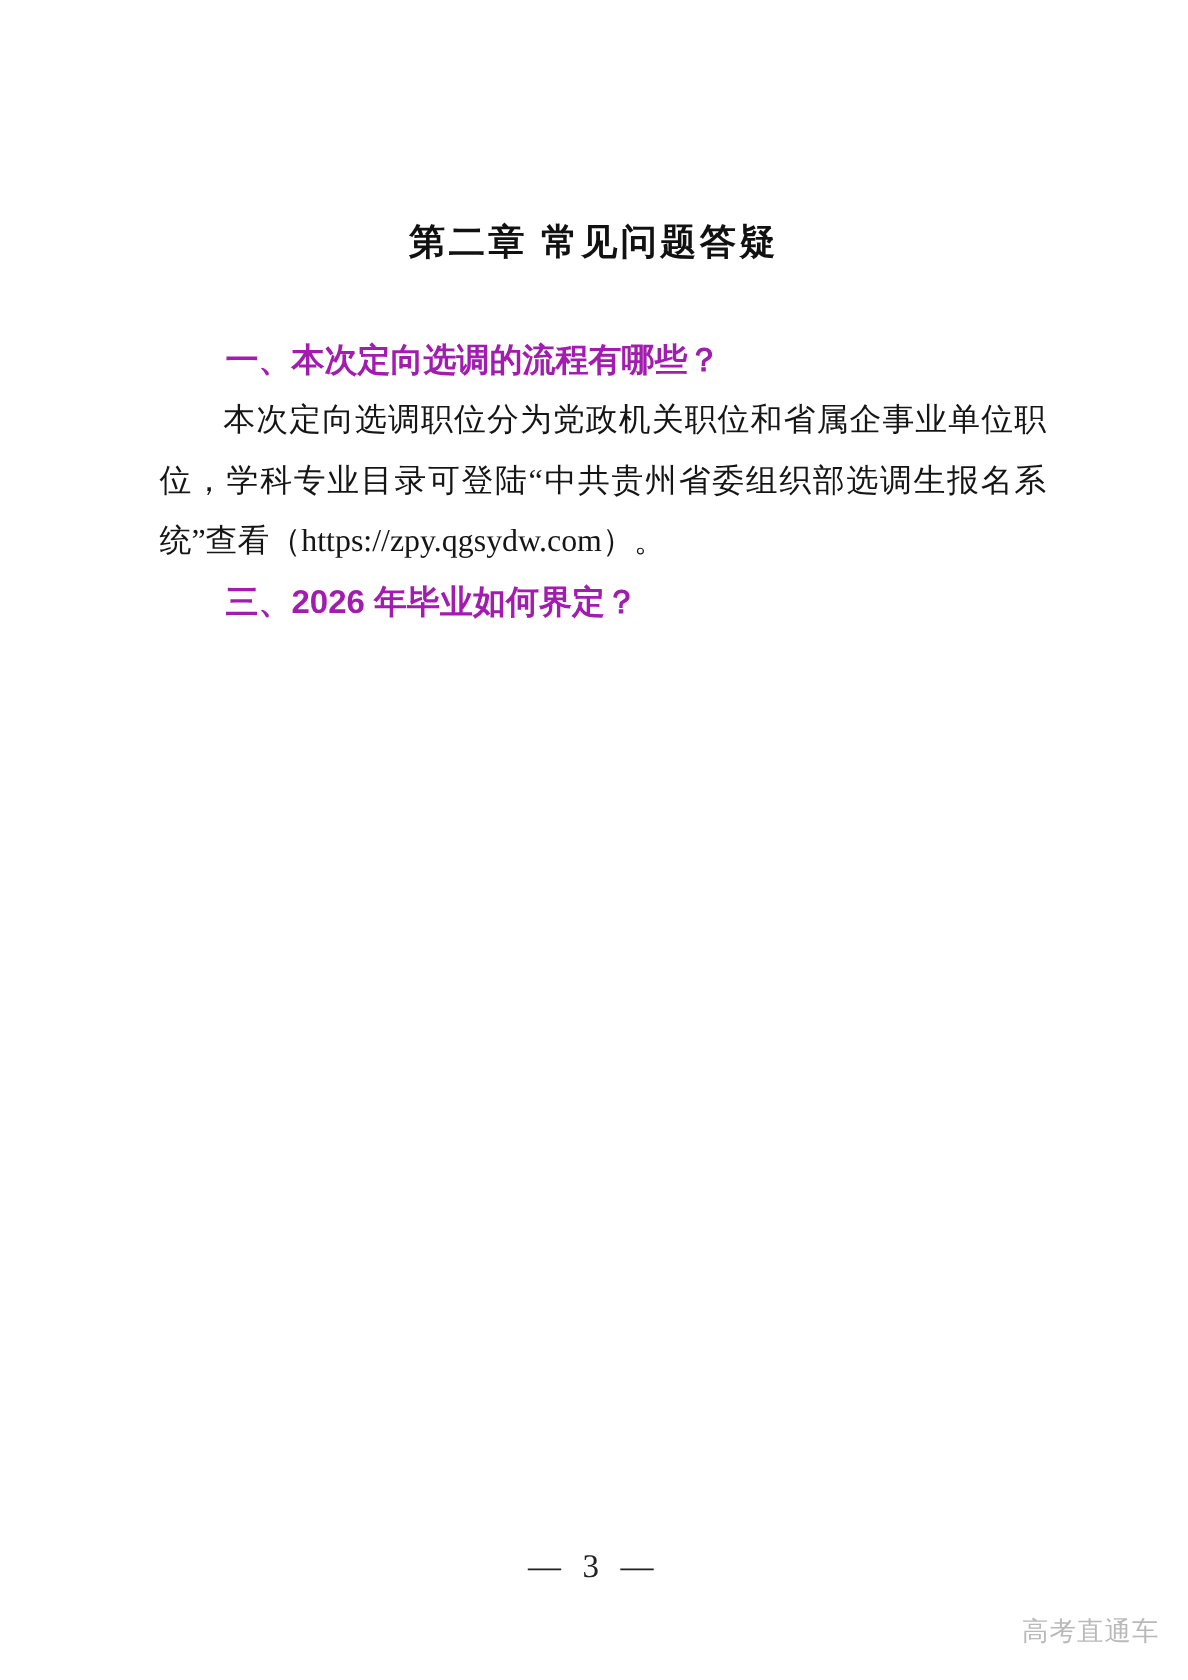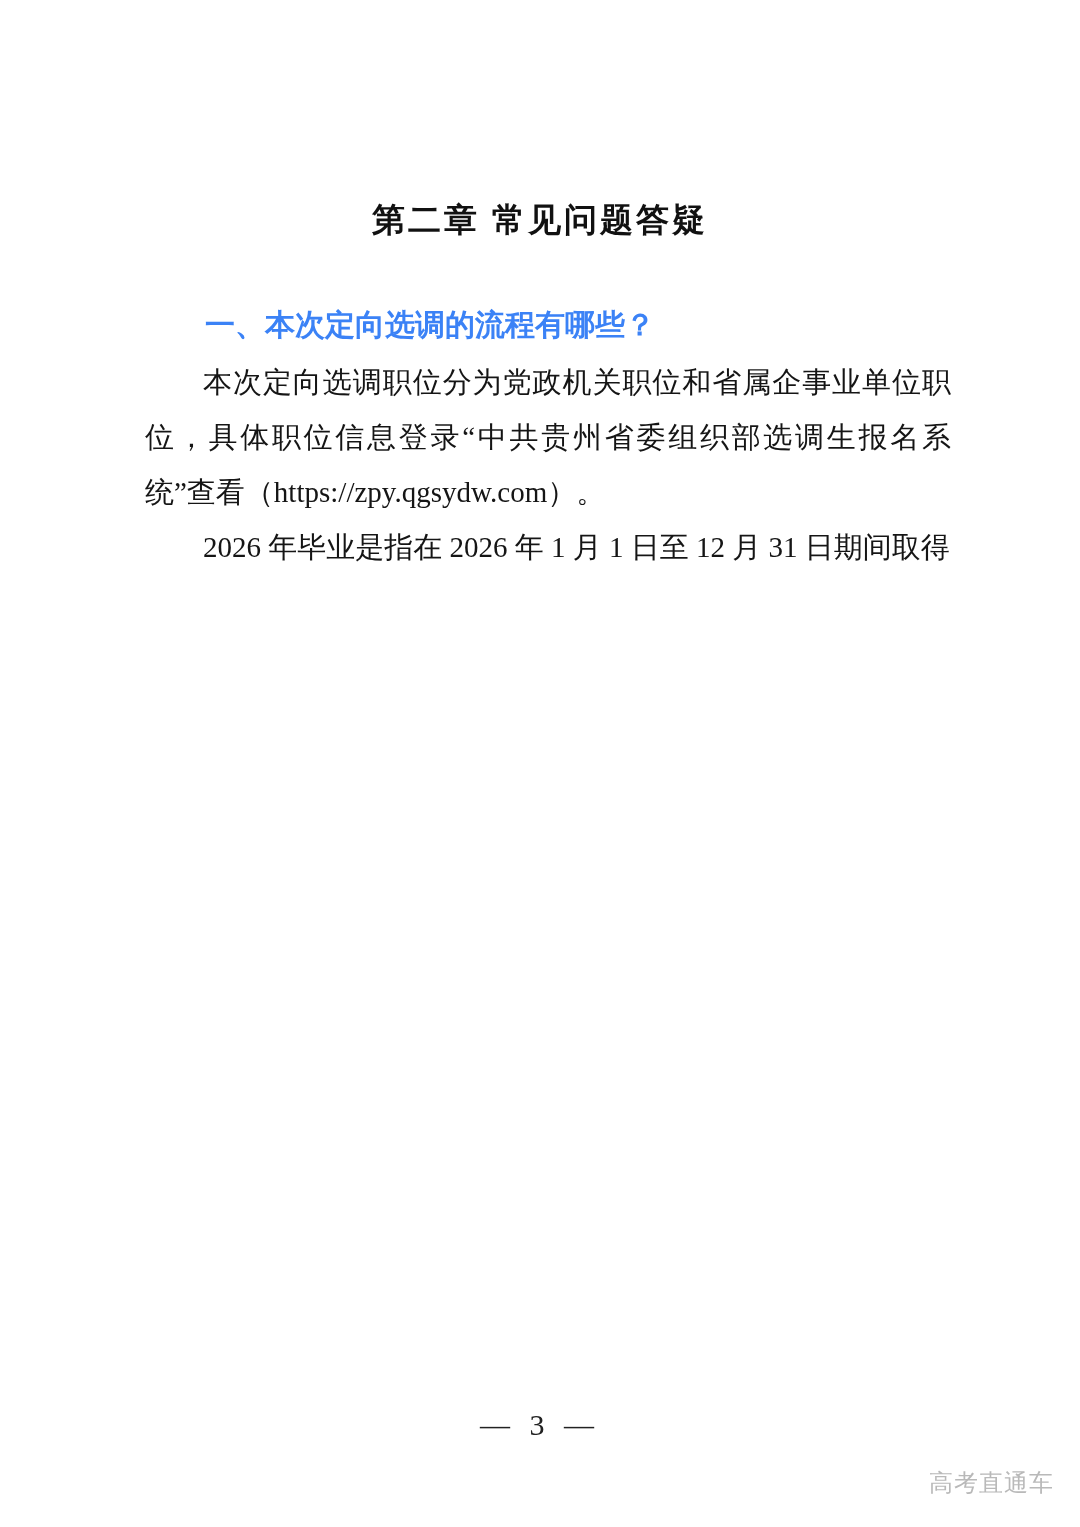--- a/index.html
+++ b/index.html
@@ -34,28 +34,28 @@
     top: 300px;
     left: 145px;
     width: 806px;
     font-size: 29px;
     line-height: 55px;
     text-align: justify;
     text-justify: inter-character;
     color: #151515;
   }
   .body-text h2 {
-    font-family: Liberation Mono, monospace;
+    font-family: Liberation Sans, sans-serif;
     font-weight: bold;
     font-size: 30px;
     line-height: 55px;
     margin: 0;
     text-indent: 2em;
     text-align: left;
-    color: #3b82f6;
+    color: #a21caf;
   }
   .body-text p {
     margin: 0;
     text-indent: 2em;
   }
   .page-footer {
     position: absolute;
     top: 1408px;
     left: 0;
     width: 1080px;
@@ -79,23 +79,23 @@
 <body>
 
 <div class="page">
 
   <h1 class="chapter-title">第二章 常见问题答疑</h1>
 
   <div class="body-text">
 
     <h2>一、本次定向选调的流程有哪些？</h2>
 
-    <p>本次定向选调职位分为党政机关职位和省属企事业单位职位，具体职位信息登录“中共贵州省委组织部选调生报名系统”查看（https://zpy.qgsydw.com）。</p>
+    <p>本次定向选调职位分为党政机关职位和省属企事业单位职位，学科专业目录可登陆“中共贵州省委组织部选调生报名系统”查看（https://zpy.qgsydw.com）。</p>
 
-    <p>2026 年毕业是指在 2026 年 1 月 1 日至 12 月 31 日期间取得</p>
+    <h2>三、2026 年毕业如何界定？</h2>
 
   </div>
 
   <div class="page-footer">— 3 —</div>
 
   <div class="watermark">高考直通车</div>
 
 </div>
 
 </body></html>

